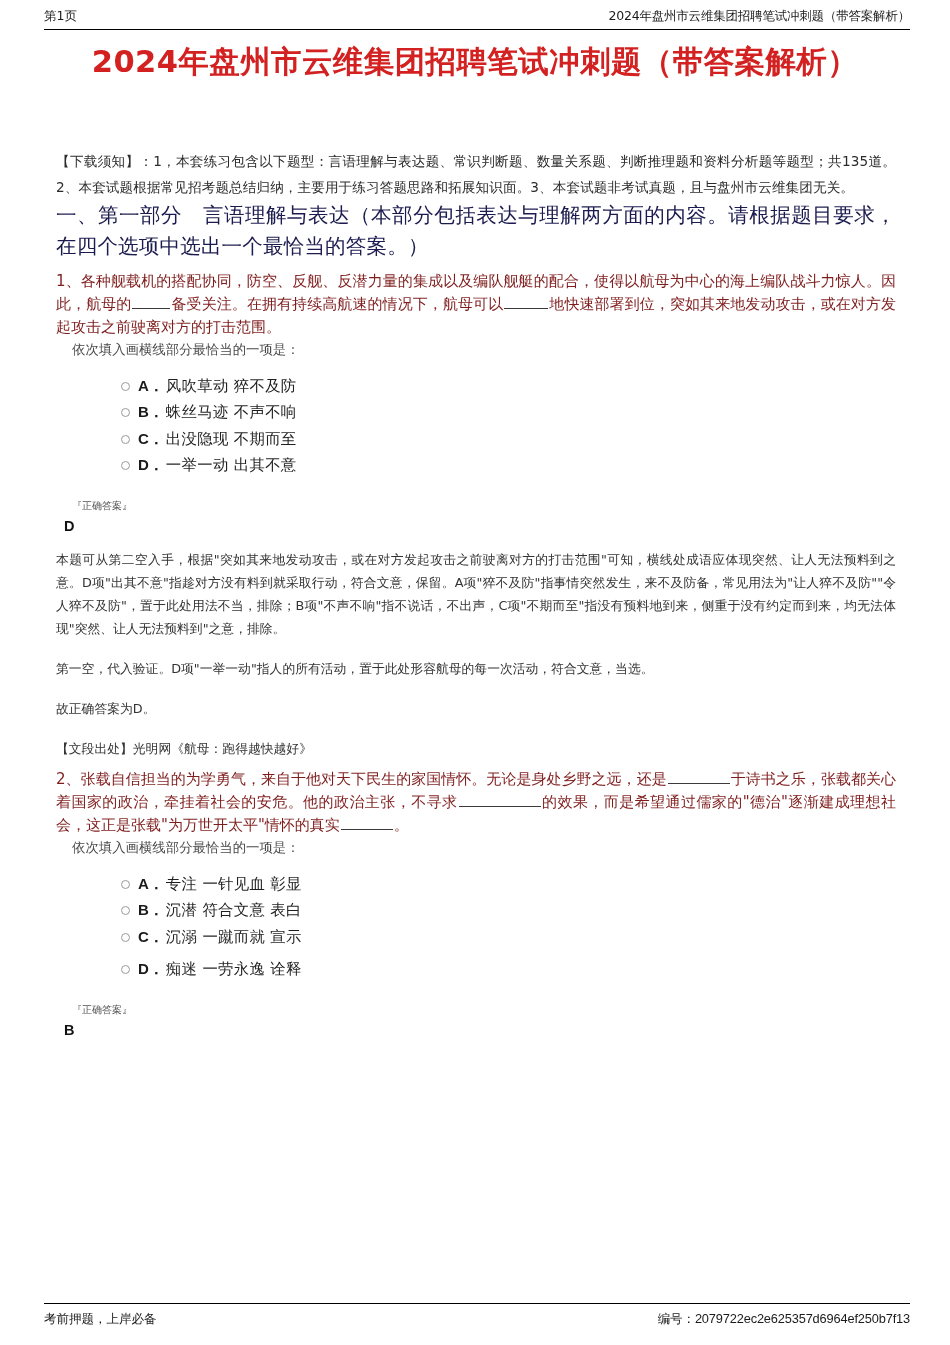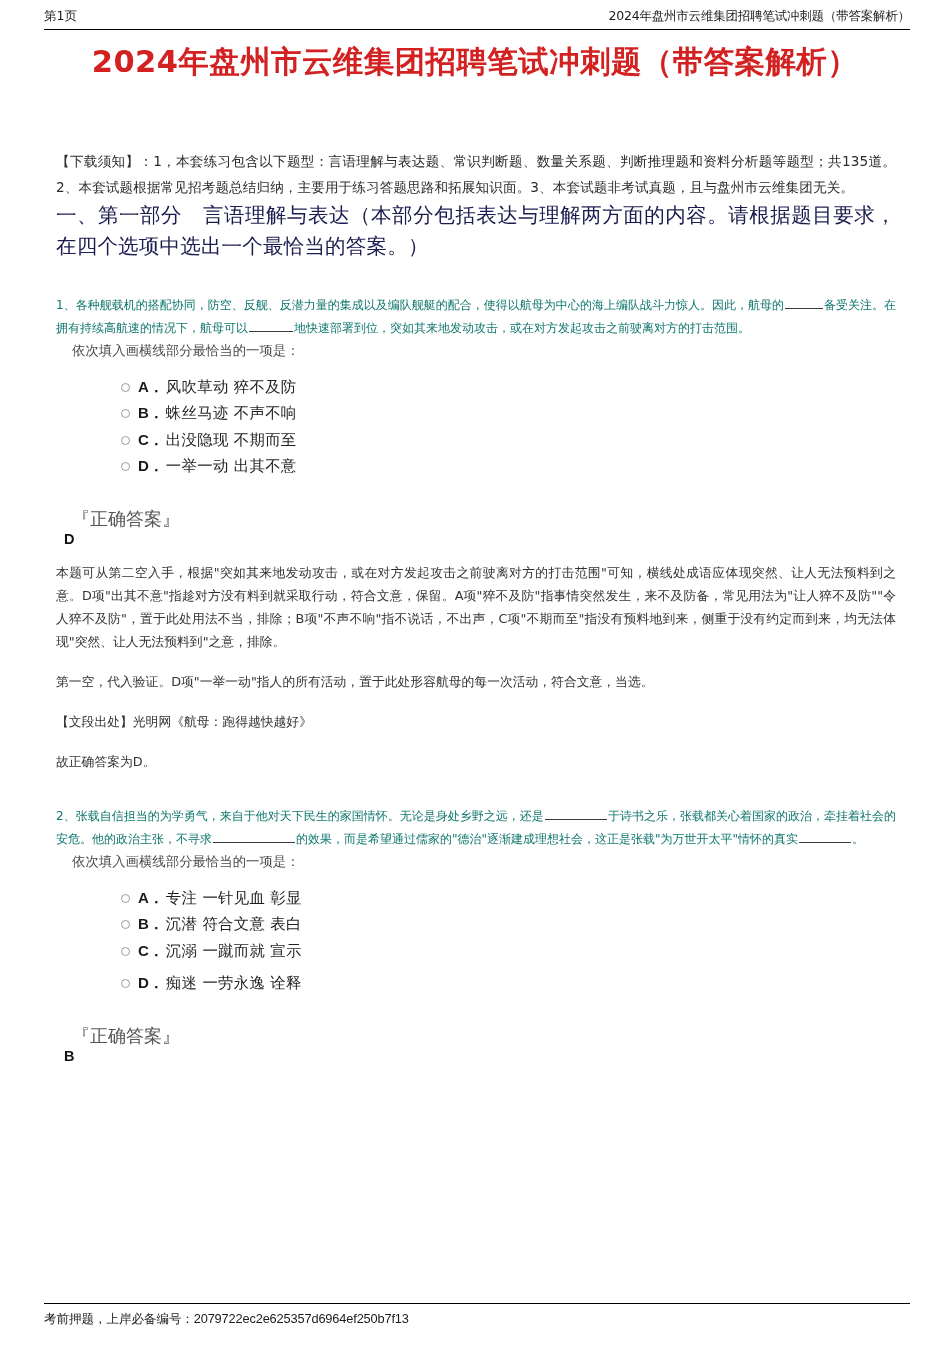--- a/index.html
+++ b/index.html
@@ -87,24 +87,24 @@
     font-size: 20.5px;
     line-height: 31px;
     color: #1b1b4f;
     font-weight: 400;
     text-align: justify;
     text-justify: inter-ideograph;
     letter-spacing: 0.2px;
   }
 
   .question {
-    margin-top: 32px;
-    font-size: 12px;
+    margin-top: 8px;
+    font-size: 15px;
     line-height: 23px;
-    color: #0f766e;
+    color: #7f1d1d;
     text-align: justify;
     text-justify: inter-ideograph;
   }
   .blank {
     display: inline-block;
     border-bottom: 1px solid #3a3a3a;
     vertical-align: baseline;
     height: 13px;
     margin: 0 1px;
   }
@@ -153,23 +153,23 @@
     margin-right: 2px;
   }
   .opt-text {
     font-size: 15.4px;
     color: #1f1f1f;
     letter-spacing: 0.3px;
     text-align: center;
   }
 
   .ans-label {
-    margin-top: 28px;
+    margin-top: 16px;
     padding-left: 16px;
-    font-size: 18px;
+    font-size: 10px;
     line-height: 21px;
     color: #555555;
   }
   .ans-value {
     padding-left: 8px;
     font-family: "Liberation Sans", sans-serif;
     font-size: 14.5px;
     font-weight: 700;
     line-height: 20px;
     color: #111111;
@@ -188,20 +188,21 @@
   
   .page-footer {
     position: absolute;
     bottom: 18px;
     left: 44px;
     right: 40px;
     height: 24px;
     border-top: 1px solid #000000;
     display: flex;
     align-items: flex-end;
+    justify-content: space-between;
     padding-top: 4px;
   }
   .footer-left {
     font-size: 12.5px;
     line-height: 16px;
     color: #1a1a1a;
     white-space: nowrap;
   }
   .footer-right {
     font-size: 12.5px;
@@ -262,22 +263,22 @@
         <span class="opt-letter">D．</span>
         <span class="opt-text">一举一动 出其不意</span>
       </div>
     </div>
 
     <div class="ans-label">『正确答案』</div>
     <div class="ans-value">D</div>
 
     <div class="explain">本题可从第二空入手，根据"突如其来地发动攻击，或在对方发起攻击之前驶离对方的打击范围"可知，横线处成语应体现突然、让人无法预料到之意。D项"出其不意"指趁对方没有料到就采取行动，符合文意，保留。A项"猝不及防"指事情突然发生，来不及防备，常见用法为"让人猝不及防""令人猝不及防"，置于此处用法不当，排除；B项"不声不响"指不说话，不出声，C项"不期而至"指没有预料地到来，侧重于没有约定而到来，均无法体现"突然、让人无法预料到"之意，排除。</div>
     <div class="explain para">第一空，代入验证。D项"一举一动"指人的所有活动，置于此处形容航母的每一次活动，符合文意，当选。</div>
+    <div class="explain para">故正确答案为D。</div>
     <div class="explain para">【文段出处】光明网《航母：跑得越快越好》</div>
-    <div class="explain para">故正确答案为D。</div>
 
     <div class="question">
       <span>2、</span><span>张载自信担当的为学勇气，来自于他对天下民生的家国情怀。无论是身处乡野之远，还是</span><span class="blank w4"></span><span>于诗书之乐，张载都关心着国家的政治，牵挂着社会的安危。他的政治主张，不寻求</span><span class="blank w5"></span><span>的效果，而是希望通过儒家的"德治"逐渐建成理想社会，这正是张载"为万世开太平"情怀的真实</span><span class="blank w6"></span><span>。</span>
     </div>
 
     <div class="prompt">依次填入画横线部分最恰当的一项是：</div>
 
     <div class="options">
       <div class="option-row">
         <span class="radio"></span>

